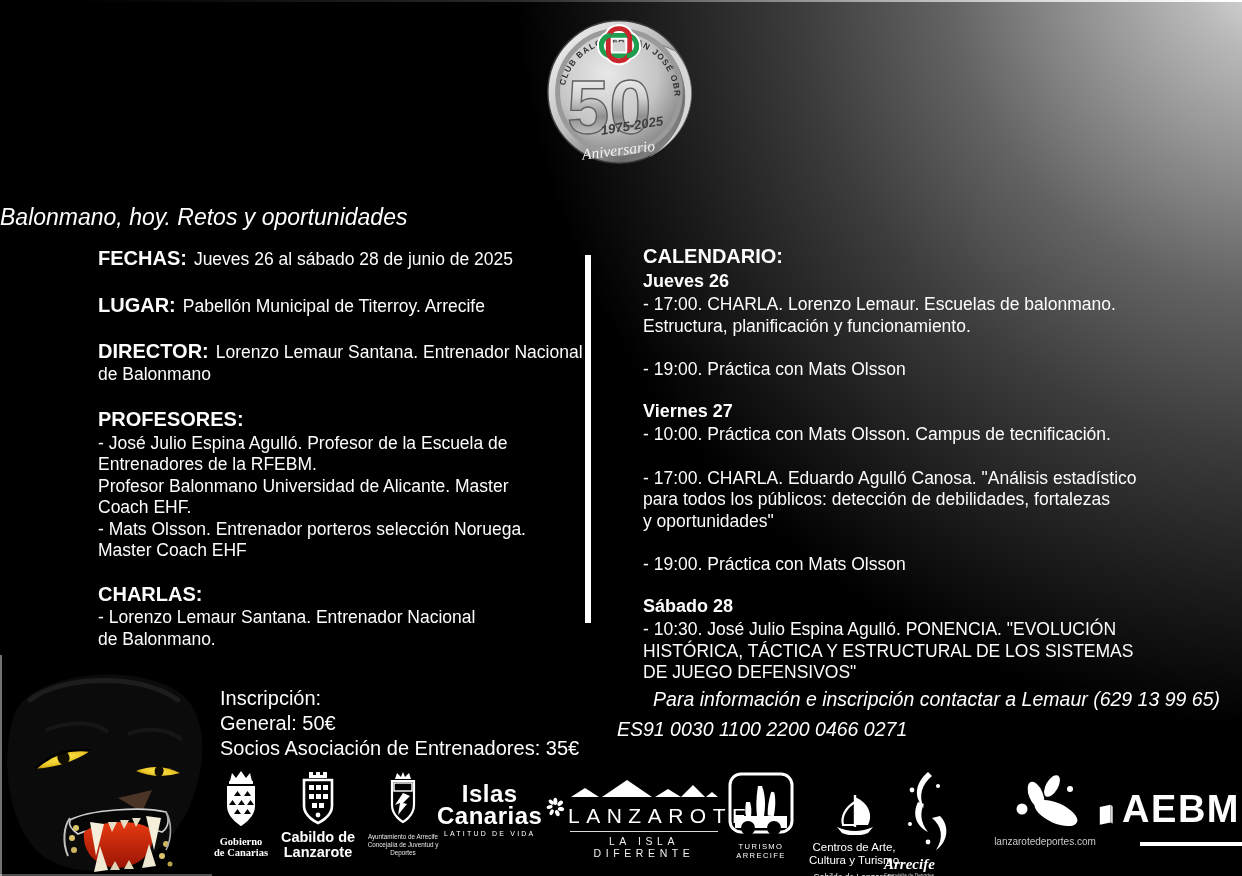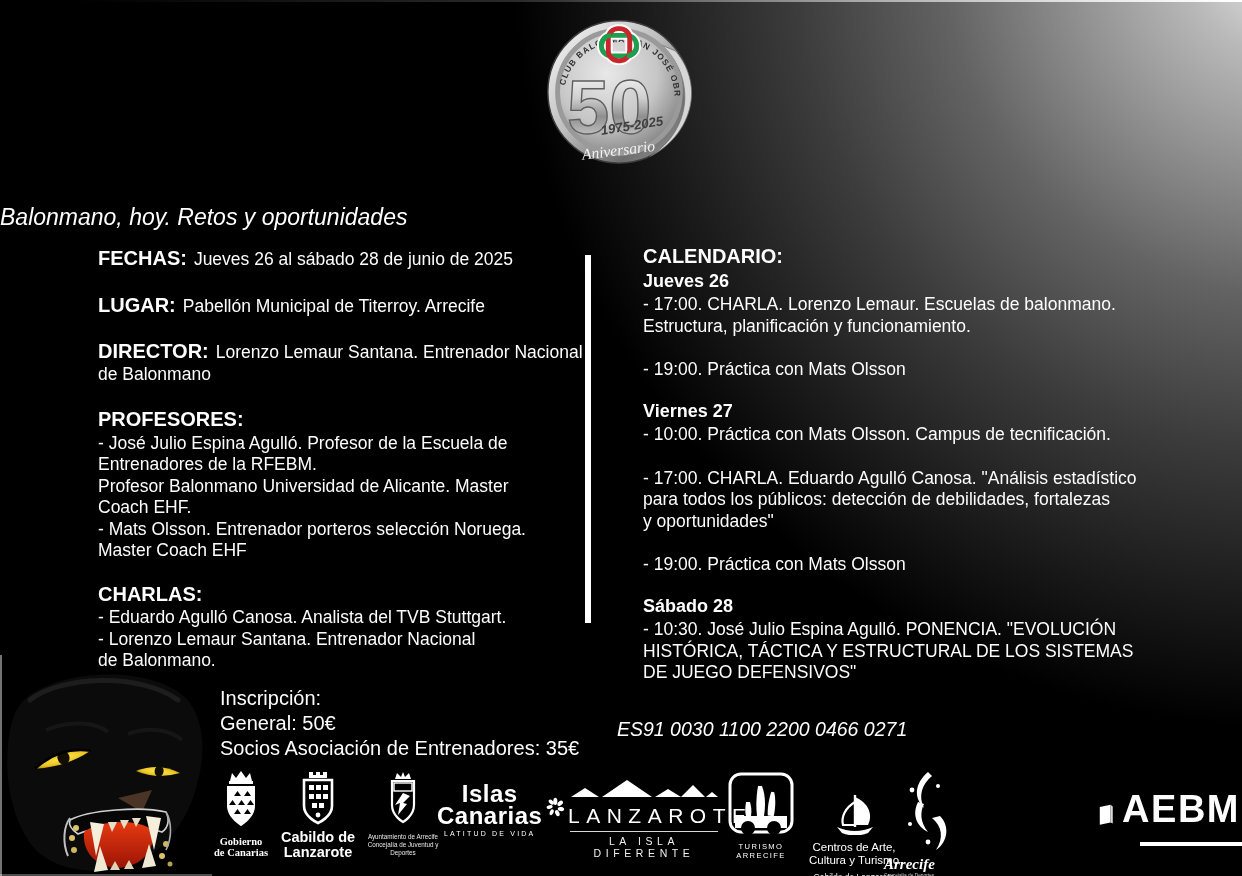--- a/index.html
+++ b/index.html
@@ -144,21 +144,20 @@
       <span class="lbl">PROFESORES:</span>
       <div class="line">- José Julio Espina Agulló. Profesor de la Escuela de</div>
       <div class="line">Entrenadores de la RFEBM.</div>
       <div class="line">Profesor Balonmano Universidad de Alicante. Master</div>
       <div class="line">Coach EHF.</div>
       <div class="line">- Mats Olsson. Entrenador porteros selección Noruega.</div>
       <div class="line">Master Coach EHF</div>
     </div>
     <div class="sec-block">
       <span class="lbl">CHARLAS:</span>
-      <div class="line">- Eduardo Agulló Canosa. Analista del TVB Stuttgart.</div>
       <div class="line">- Lorenzo Lemaur Santana. Entrenador Nacional</div>
       <div class="line">de Balonmano.</div>
     </div>
   </div>
 
   <div class="abs col-right">
     <div class="cal-label">CALENDARIO:</div>
     <div class="day">
       <div class="day-name">Jueves 26</div>
       <div class="event">- 17:00. CHARLA. Lorenzo Lemaur. Escuelas de balonmano.
@@ -223,20 +222,21 @@
       <circle cx="170" cy="204" r="2.5" fill="#b7a14a"></circle>
     <path d="M70 158 C64 166 62 182 68 196" fill="none" stroke="#bfbfbf" stroke-width="2"></path>
     <path d="M166 152 C172 162 172 178 166 190" fill="none" stroke="#a9a9a9" stroke-width="1.6"></path>
   </svg>
 
   <div class="abs inscription">
     <div>Inscripción:</div>
     <div>General: 50€</div>
     <div>Socios Asociación de Entrenadores: 35€</div>
   </div>
+  <div class="abs contact-info">Para información e inscripción contactar a Lemaur (629 13 99 65)</div>
   <div class="abs iban">ES91 0030 1100 2200 0466 0271</div>
 
   <div class="abs sp" style="left:210px; top:770px; width:62px;">
     <svg width="50" height="62" viewBox="0 0 50 62">
       <path d="M14 11 L16 3 L20 8 L25 1 L30 8 L34 3 L36 11 Z" fill="#fff"></path>
       <rect x="13" y="11" width="24" height="3" fill="#fff"></rect>
       <path d="M11 16 H39 V36 C39 48 25 56 25 56 C25 56 11 48 11 36 Z" fill="#fff"></path>
       <path d="M18 26 l3.5 -5 l3.5 5 Z M28 26 l3.5 -5 l3.5 5 Z" fill="#000"></path>
       <path d="M13 35 l3.5 -5 l3.5 5 Z M22 35 l3.5 -5 l3.5 5 Z M31 35 l3.5 -5 l3.5 5 Z" fill="#000"></path>
       <path d="M18 44 l3.5 -5 l3.5 5 Z M28 44 l3.5 -5 l3.5 5 Z" fill="#000"></path>
@@ -350,20 +350,32 @@
         <circle cx="12" cy="56" r="2"></circle>
           <circle cx="30" cy="74" r="2.4"></circle>
       </g>
     </svg>
     <div style="margin:36px 0 0 -14px;">
       <div class="arr-script">Arrecife</div>
       <div class="arr-sub">Concejalía de Deportes</div>
     </div>
   </div>
 
+  <div class="abs sp" style="left:992px; top:773px; width:106px;">
+    <svg width="74" height="56" viewBox="0 0 74 56">
+      <g fill="#fff">
+        <ellipse cx="48" cy="40" rx="23" ry="10" transform="rotate(24 48 40)"></ellipse>
+        <ellipse cx="28" cy="22" rx="7" ry="14" transform="rotate(-22 28 22)"></ellipse>
+        <ellipse cx="44" cy="13" rx="6" ry="12" transform="rotate(30 44 13)"></ellipse>
+        <circle cx="14" cy="36" r="5.5"></circle>
+        <circle cx="62" cy="16" r="3"></circle>
+      </g>
+    </svg>
+    <div class="sp-cap cap-lzd">lanzarotedeportes.com</div>
+  </div>
 
   <div class="abs" style="left:1098px; top:790px; width:142px;">
     <div class="aebm-row">
       <svg width="36" height="50" viewBox="0 0 36 50">
         <path d="M4 7 L28 2 V42 L4 47 Z" fill="#fff"></path>
         <path d="M28 2 L33 6 V44 L28 42 Z" fill="#d9d9d9"></path>
       </svg>
       <div class="aebm-text">AEBM</div>
     </div>
     <div class="aebm-bar"></div>

